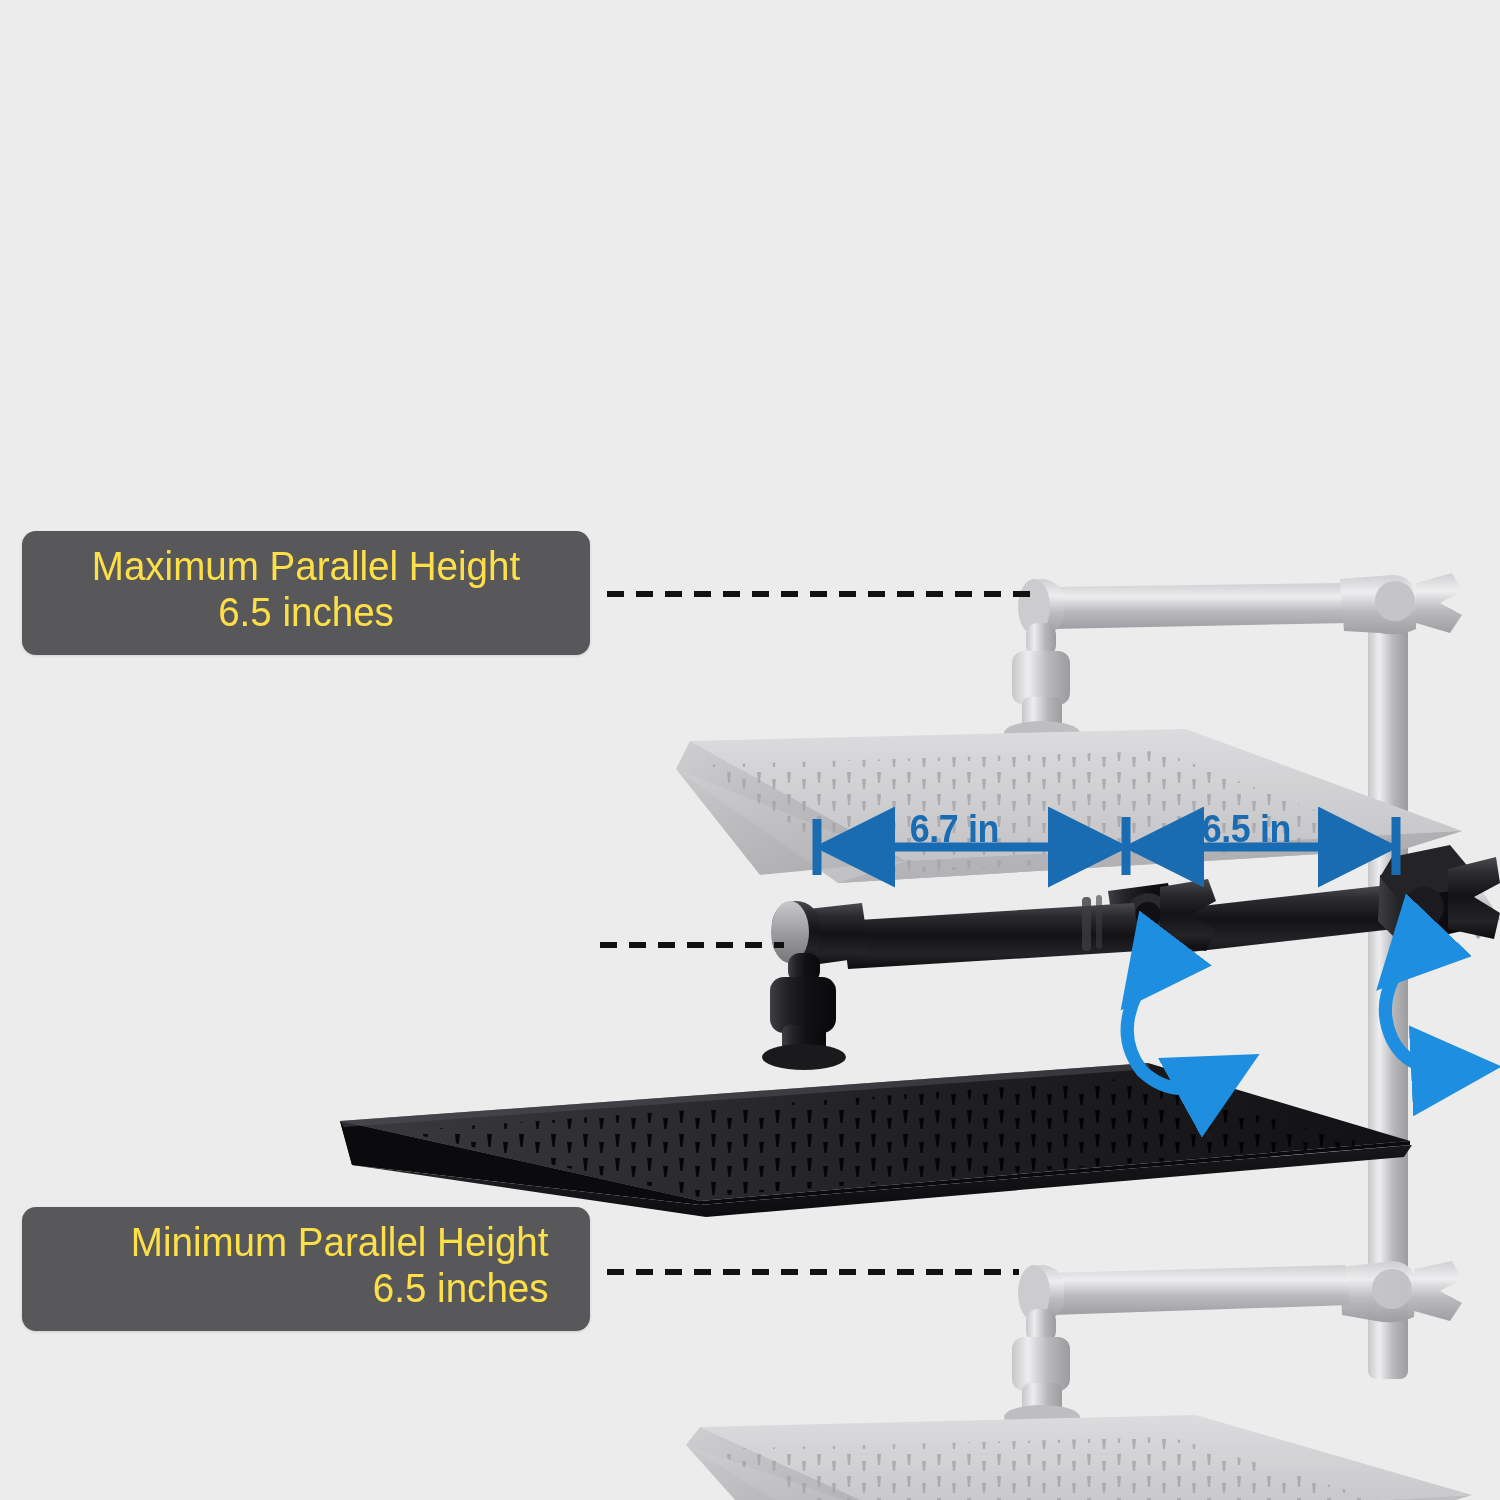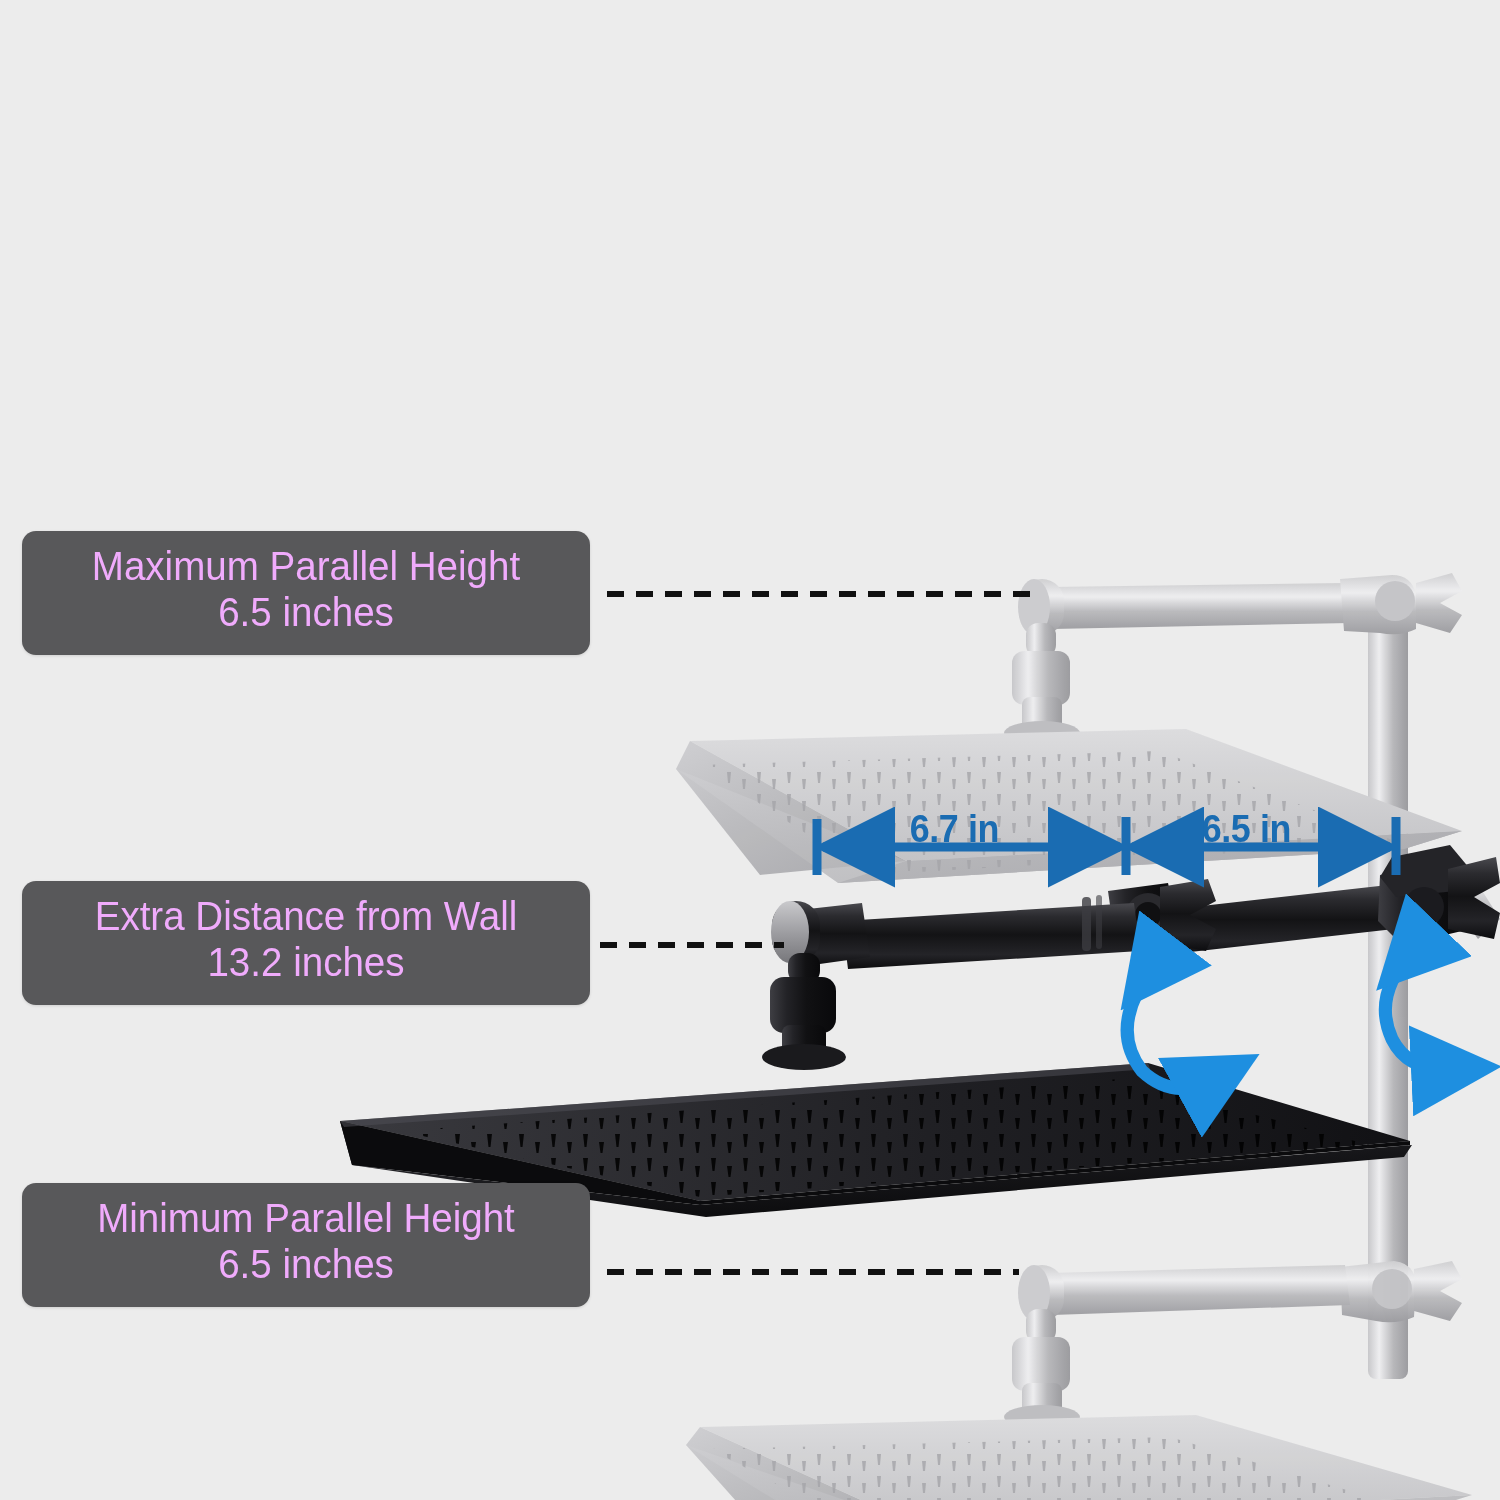--- a/index.html
+++ b/index.html
@@ -62,21 +62,21 @@
     width: 1500px; height: 1017px;
     background: #ececec;
     overflow: hidden;
   }
 
   
   .callout {
     position: absolute;
     background: #58585a;
     border-radius: 14px;
-    color: #f0abfc;
+    color: #fde047;
     text-align: center;
     padding: 14px 26px 18px 26px;
     box-shadow: 0 1px 3px rgba(0,0,0,0.12);
   }
   .callout .line1 {
     font-size: 41px;
     font-weight: 400;
     line-height: 1.06;
     letter-spacing: 0px;
     transform: scaleX(0.94);
@@ -84,21 +84,21 @@
   }
   .callout .line2 {
     font-size: 41px;
     font-weight: 400;
     line-height: 1.18;
     transform: scaleX(0.94);
     white-space: nowrap;
   }
   #callout-max  { left: 22px;  top: 48px;  width: 568px; }
   #callout-dist { left: 22px;  top: 398px; width: 568px; }
-  #callout-min  { left: 22px;  top: 700px; width: 568px; }
+  #callout-min  { left: 22px;  top: 724px; width: 568px; text-align: right; }
 
   
   .leader {
     position: absolute;
     height: 6px;
     background-image: repeating-linear-gradient(
        to right, #111 0px, #111 17px, rgba(0,0,0,0) 17px, rgba(0,0,0,0) 29px);
   }
   #leader-max  { left: 607px; top: 108px; width: 430px; }
   #leader-dist { left: 600px; top: 459px; width: 184px; }
@@ -326,24 +326,20 @@
 
     <div class="leader" id="leader-max"></div>
     <div class="leader" id="leader-dist"></div>
     <div class="leader" id="leader-min"></div>
 
     <div class="callout" id="callout-max">
       <div class="line1">Maximum Parallel Height</div>
       <div class="line2">6.5 inches</div>
     </div>
 
-    <div class="callout" id="callout-dist">
-      <div class="line1">Extra Distance from Wall</div>
-      <div class="line2">13.2 inches</div>
-    </div>
 
     <div class="callout" id="callout-min">
       <div class="line1">Minimum Parallel Height</div>
       <div class="line2">6.5 inches</div>
     </div>
 
   </div>
 </div>
 
 </body></html>

